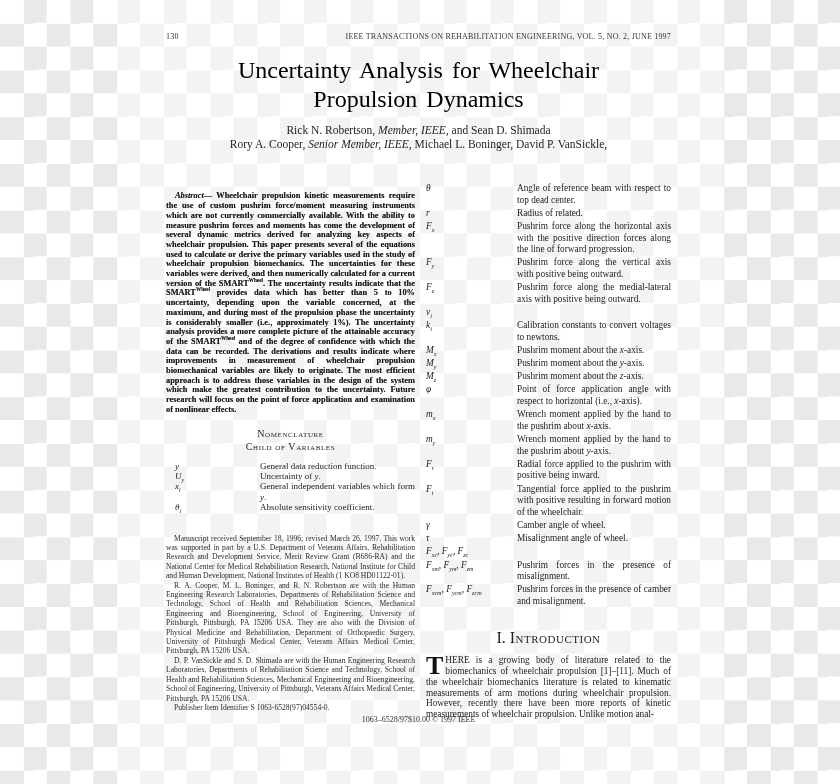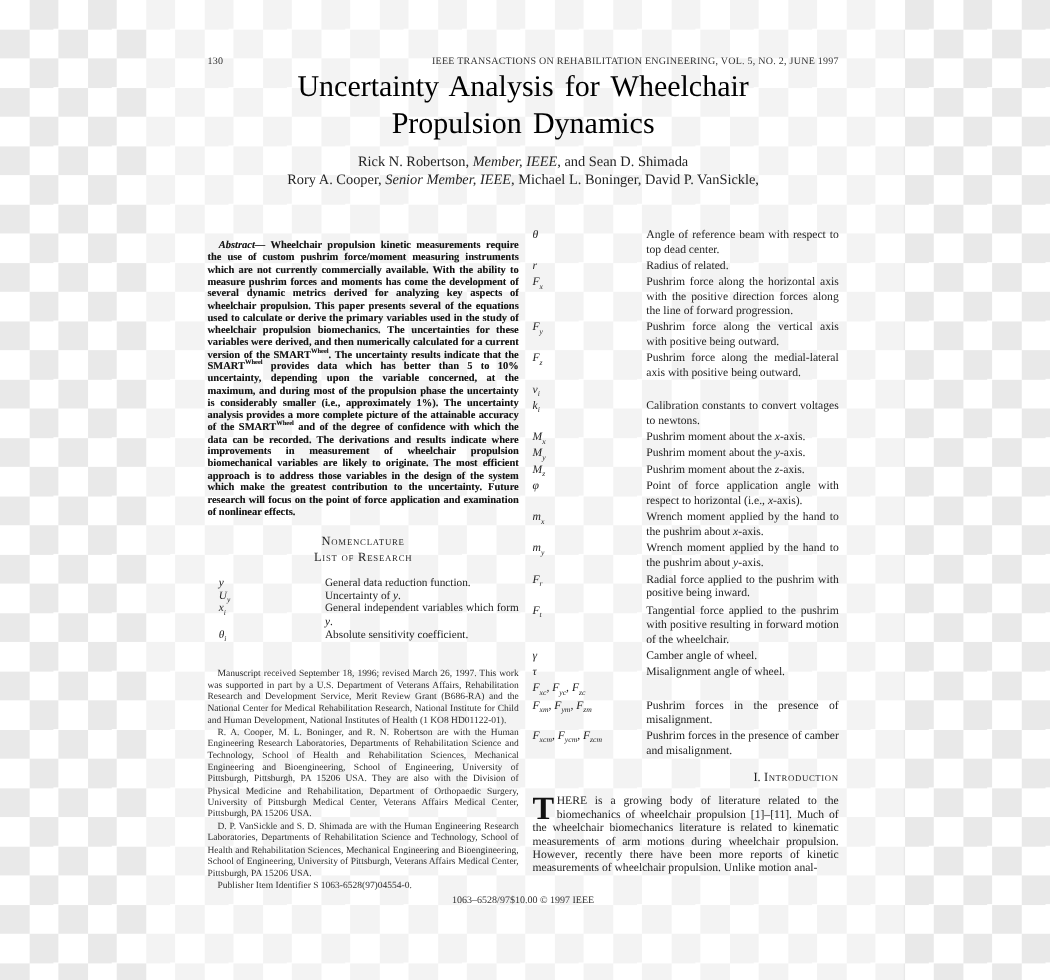--- a/index.html
+++ b/index.html
@@ -17,21 +17,21 @@
   
   .sheet{
     position:absolute;left:117px;top:0;width:606px;height:784px;
     background:rgba(255,255,255,0.45);
   }
   .content{
     position:absolute;left:166px;top:0;width:505px;height:784px;
     color:#222;
   }
   .runhead{
-    position:absolute;top:44px;left:0;right:0;
+    position:absolute;top:32px;left:0;right:0;
     display:flex;justify-content:space-between;align-items:baseline;
     font-size:8px;letter-spacing:0.2px;color:#333;
   }
   .title{
     position:absolute;top:56px;left:0;right:0;text-align:center;
     font-size:24px;line-height:29px;color:#000000;word-spacing:3px;
   }
   .authors{
     position:absolute;top:123px;left:0;right:0;text-align:center;
     font-size:11.5px;line-height:14px;color:#242424;
@@ -57,21 +57,21 @@
   .sec-head.sub{margin-top:2px;}
   .llist{margin-top:9px;}
   .lrow{display:flex;font-size:9px;line-height:10.4px;color:#222;}
   .lsym{width:94px;box-sizing:border-box;padding-left:9px;font-style:italic;}
   .ldesc{flex:1;text-align:justify;}
   .footnotes{margin-top:21px;font-size:7.6px;line-height:9.4px;color:#2b2b2b;}
   .footnotes p{margin:0;text-indent:8px;text-align:justify;}
   .rrow{display:flex;margin-bottom:1.6px;}
   .rsym{width:91px;box-sizing:border-box;font-style:italic;font-size:9.3px;line-height:11.6px;}
   .rdesc{width:154px;font-size:9.3px;line-height:11.6px;text-align:justify;}
-  .intro-head{margin-top:10px;text-align:right;font-size:10px;color:#1e1e1e;}
+  .intro-head{margin-top:22px;text-align:center;font-size:16px;color:#1e1e1e;}
   .intro-head .sc{font-variant:small-caps;letter-spacing:0.5px;}
   .intro{margin-top:8px;font-size:9.3px;line-height:10.7px;text-align:justify;color:#222;}
   .dropcap{
     float:left;font-size:26px;line-height:21px;font-weight:700;
     padding-right:2px;color:#111;
   }
   .footer{
     position:absolute;top:715px;left:0;right:0;text-align:center;
     font-size:8px;color:#333;
   }
@@ -98,21 +98,21 @@
     <div>Rick N. Robertson, <i>Member, IEEE</i>, and Sean D. Shimada</div>
     <div>Rory A. Cooper, <i>Senior Member, IEEE</i>, Michael L. Boninger, David P. VanSickle,</div>
   </div>
 
   <div class="cols">
 
     <div class="col-l">
       <p class="abstract"><i>Abstract—</i> Wheelchair propulsion kinetic measurements require the use of custom pushrim force/moment measuring instruments which are not currently commercially available. With the ability to measure pushrim forces and moments has come the development of several dynamic metrics derived for analyzing key aspects of wheelchair propulsion. This paper presents several of the equations used to calculate or derive the primary variables used in the study of wheelchair propulsion biomechanics. The uncertainties for these variables were derived, and then numerically calculated for a current version of the SMART<sup>Wheel</sup>. The uncertainty results indicate that the SMART<sup>Wheel</sup> provides data which has better than 5 to 10% uncertainty, depending upon the variable concerned, at the maximum, and during most of the propulsion phase the uncertainty is considerably smaller (i.e., approximately 1%). The uncertainty analysis provides a more complete picture of the attainable accuracy of the SMART<sup>Wheel</sup> and of the degree of confidence with which the data can be recorded. The derivations and results indicate where improvements in measurement of wheelchair propulsion biomechanical variables are likely to originate. The most efficient approach is to address those variables in the design of the system which make the greatest contribution to the uncertainty. Future research will focus on the point of force application and examination of nonlinear effects.</p>
 
       <div class="sec-head first">Nomenclature</div>
-      <div class="sec-head sub">List of Research</div>
+      <div class="sec-head sub">Child of Variables</div>
 
       <div class="llist">
 
           <div class="lrow">
             <div class="lsym">y</div>
             <div class="ldesc">General data reduction function.</div>
           </div>
 
           <div class="lrow">
             <div class="lsym">U<sub>y</sub></div>

